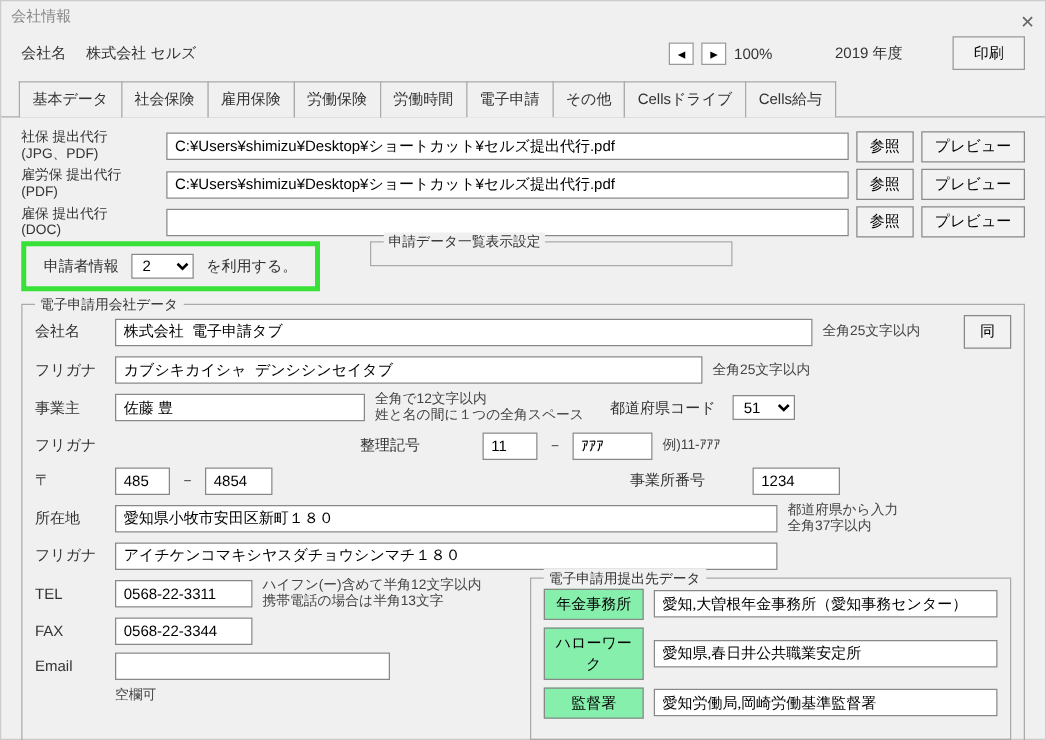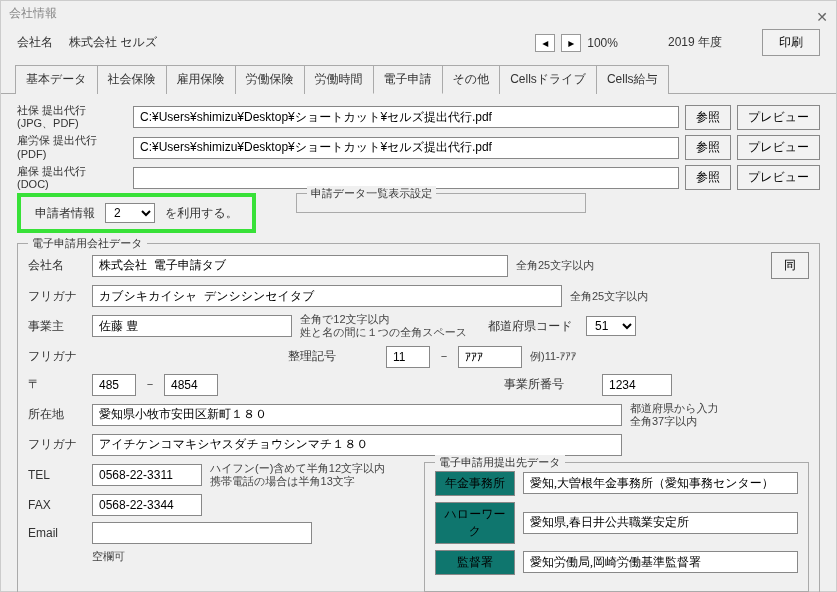--- a/index.html
+++ b/index.html
@@ -28,21 +28,21 @@
 .fieldset-legend { position: absolute; top: -8px; left: 10px; background: #f0f0f0; padding: 0 4px; font-size: 11px; }
 .radio-row { display: flex; align-items: center; gap: 14px; }
 .form-row { display: flex; align-items: center; margin-bottom: 6px; gap: 8px; flex-wrap: nowrap; }
 .form-label { width: 56px; text-align: left; }
 .form-label-wide { width: 90px; text-align: left; }
 .text-input { height: 22px; border: 1px solid #888; background: #fff; padding: 2px 6px; }
 .hint { font-size: 11px; color: #444; line-height: 1.2; }
 .flex-grow { flex: 1; font-family: Liberation Serif, serif; }
 .dest-fieldset { border: 1px solid #aaa; padding: 8px 10px 10px; position: relative; }
 .dest-row { display: flex; align-items: center; gap: 8px; margin-bottom: 6px; }
-.dest-btn { width: 80px; padding: 3px 6px; border: 1px solid #888; background: #0f766e; cursor: pointer; text-align: center; }
+.dest-btn { width: 80px; padding: 3px 6px; border: 1px solid #888; background: #86efac; cursor: pointer; text-align: center; }
 .two-col { display: flex; gap: 16px; align-items: flex-start; }
 .col-left { flex: 0 0 380px; }
 .col-right { flex: 1; }
 input[type=radio] { margin: 0 2px 0 0; vertical-align: middle; }
 .same-btn { padding: 4px 12px; border: 1px solid #888; background: #f2f2f2; cursor: pointer; }
 </style>
 </head>
 <body>
 
 <div class="window">
@@ -114,21 +114,21 @@
       <div class="fieldset" style="flex:0 0 290px;margin-top:6px;">
         <div class="fieldset-legend">申請データ一覧表示設定</div>
       </div>
     </div>
 
     <div class="fieldset" style="margin-top:10px;">
       <div class="fieldset-legend">電子申請用会社データ</div>
 
       <div class="form-row">
         <span class="form-label">会社名</span>
-        <input class="text-input" style="width: 416px;" value="株式会社  電子申請タブ">
+        <input class="text-input" style="width: 558px;" value="株式会社  電子申請タブ">
         <span class="hint">全角25文字以内</span>
         <span style="flex:1"></span>
         <button class="same-btn">同</button>
       </div>
 
       <div class="form-row">
         <span class="form-label">フリガナ</span>
         <input class="text-input" style="width: 470px;" value="カブシキカイシャ  デンシシンセイタブ">
         <span class="hint">全角25文字以内</span>
       </div>

